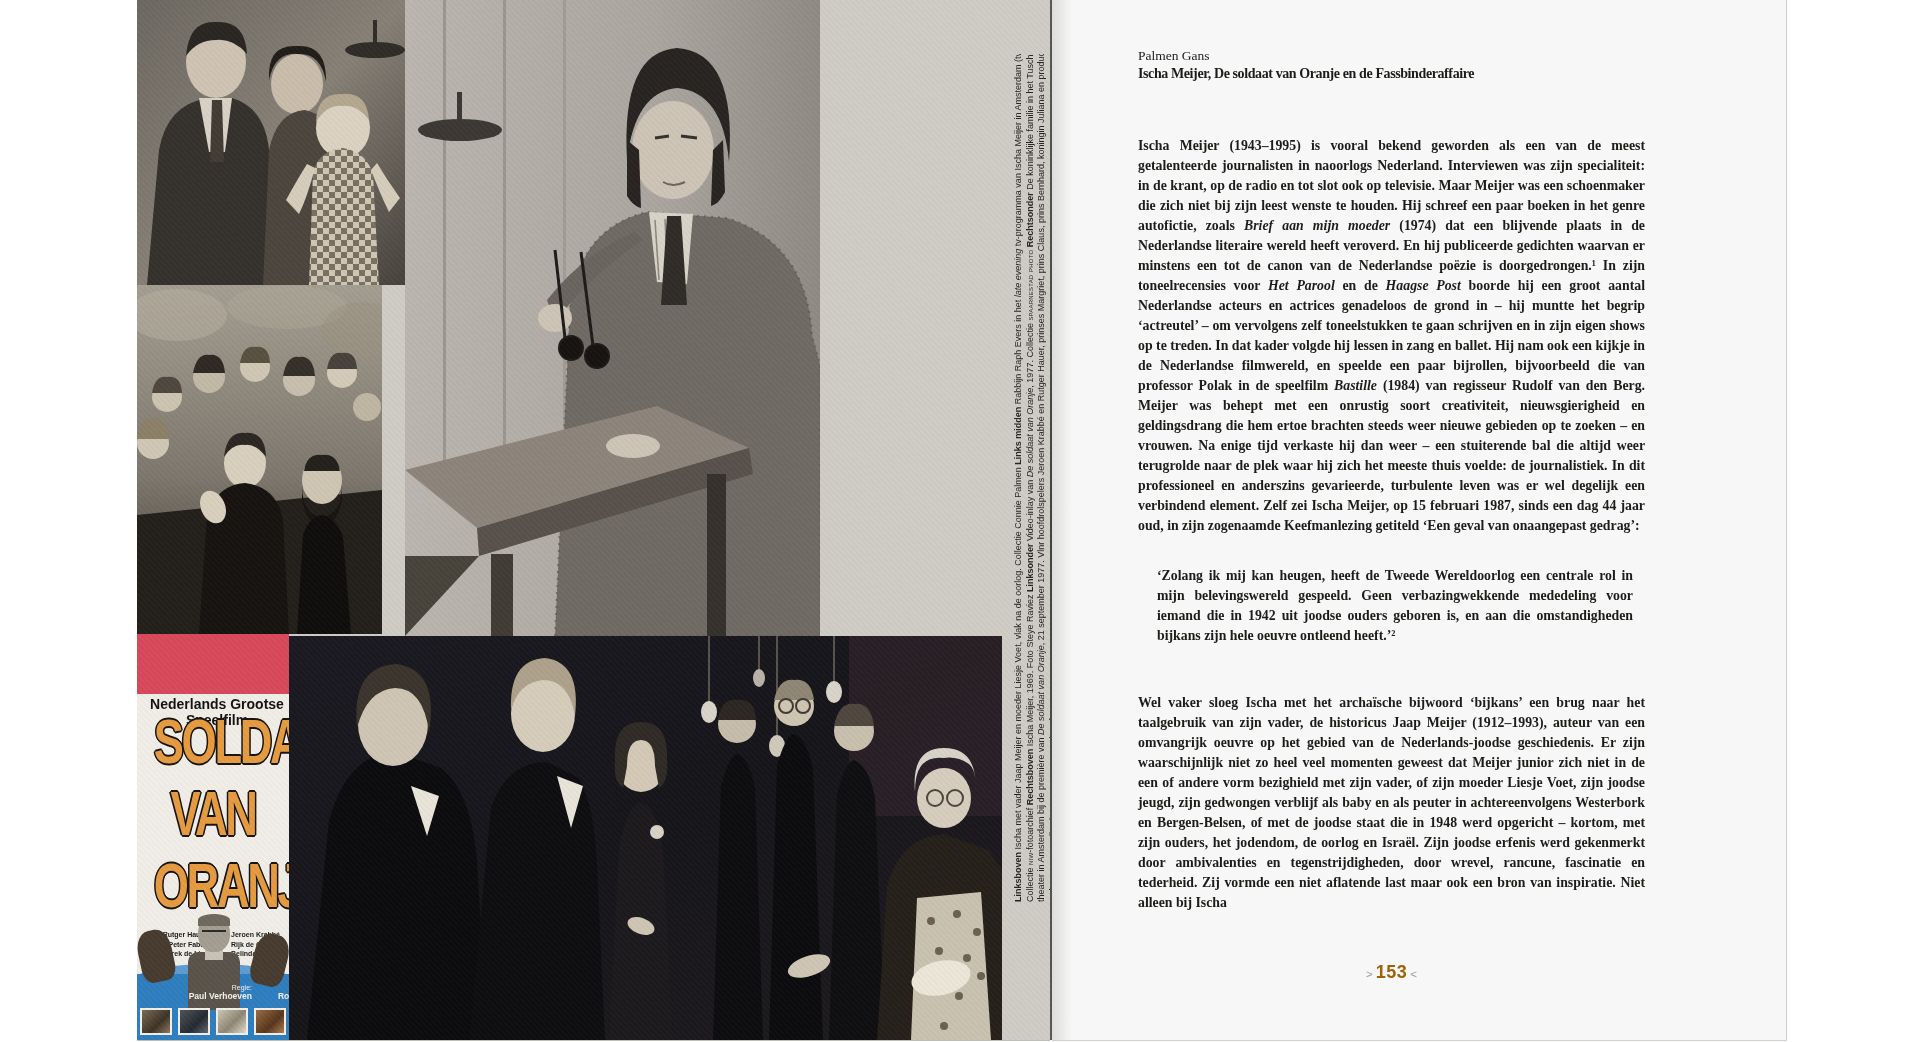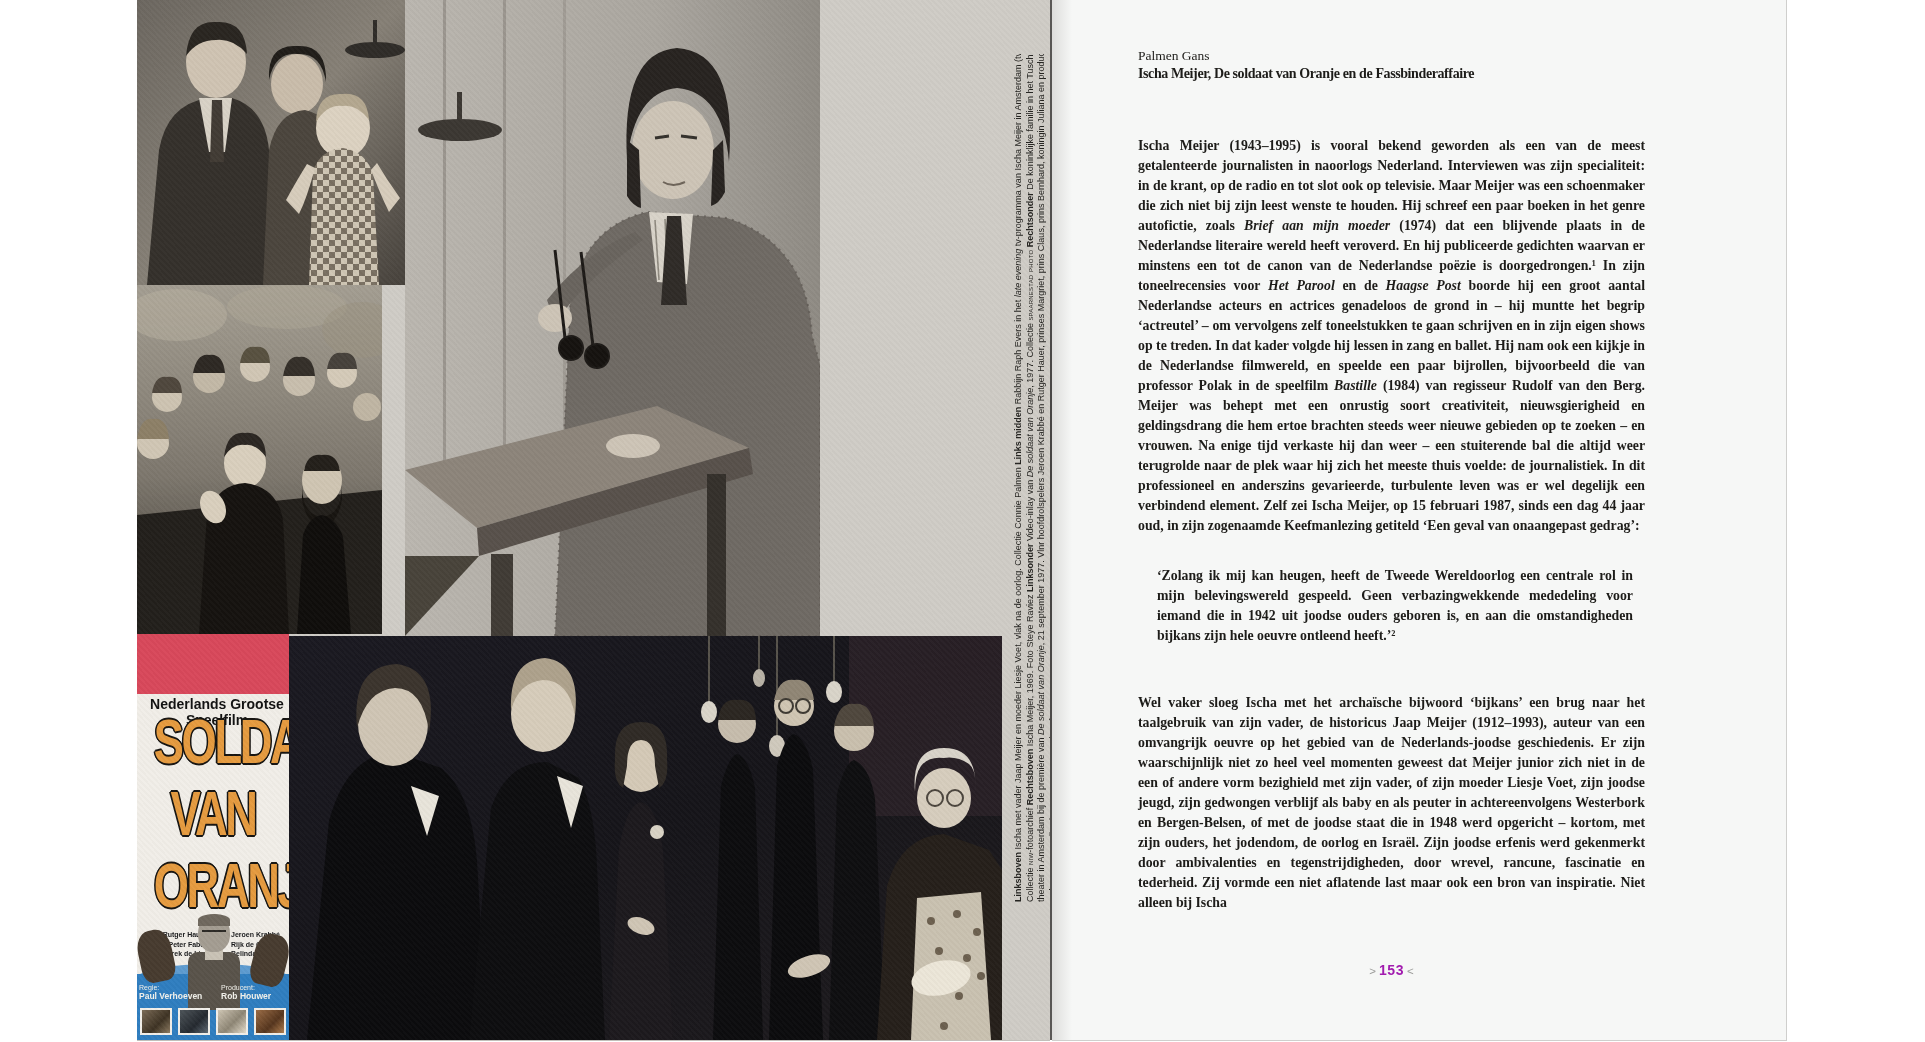--- a/index.html
+++ b/index.html
@@ -25,21 +25,21 @@
   .poster .big{position:absolute;left:0;width:152px;text-align:center;font-weight:700;
           font-size:58px;line-height:66px;letter-spacing:-3px;color:var(--poster_orange,#e59a3e);
           transform:scale(.78,1.08);transform-origin:center top;
           text-shadow:2px 0 #151310,-2px 0 #151310,0 2px #151310,0 -2px #151310,1px 1px #151310,-1px -1px #151310,1px -1px #151310,-1px 1px #151310;}
   .poster .t1{top:72px;} .poster .t2{top:144px;} .poster .t3{top:216px;}
   .poster .blueband{position:absolute;left:0;top:340px;width:152px;height:66px;background:var(--poster_blue,#2e7dbf);}
   .poster .skytop{position:absolute;left:0;top:330px;width:152px;height:14px;background:#5d9bd0;border-radius:50% 50% 0 0/100% 100% 0 0;}
   .cast{position:absolute;top:296px;font-size:7px;line-height:9.5px;font-weight:bold;color:#17181a;}
   .cast.cl{left:6px;width:64px;text-align:right;}
   .cast.cr{left:94px;width:56px;text-align:left;}
-  .credit{position:absolute;font-size:7px;line-height:9px;color:#f3f2ec;text-align:left;}
+  .credit{position:absolute;font-size:7px;line-height:9px;color:#f3f2ec;text-align:right;margin-left:41px;}
   .credit .nm{font-size:8.5px;font-weight:bold;display:block;}
   .cred-l{left:2px;top:349px;width:72px;}
   .cred-r{left:84px;top:349px;width:66px;}
   .wave-hand{position:absolute;width:34px;height:52px;background:#463a2e;border-radius:40% 40% 30% 30%;}
   .wh-l{left:2px;top:296px;transform:rotate(-12deg);}
   .wh-r{left:116px;top:300px;transform:rotate(14deg);}
   .center-man{position:absolute;left:49px;top:280px;width:56px;height:96px;}
   .center-man .coat{position:absolute;left:2px;top:38px;width:52px;height:58px;background:#585249;border-radius:10px 10px 0 0;}
   .center-man .neck{position:absolute;left:19px;top:34px;width:18px;height:12px;background:#c9c2b5;}
   .center-man .head{position:absolute;left:12px;top:0;width:32px;height:38px;background:#a39c91;border-radius:50% 50% 45% 45%;}
@@ -64,21 +64,21 @@
               background:linear-gradient(90deg,#dddddb,rgba(246,247,246,0));}
   .col{position:absolute;left:86px;width:507px;}
   .author{top:48px;font-size:13.5px;}
   .title{top:66px;font-size:14px;font-weight:bold;letter-spacing:-.4px;white-space:nowrap;}
   .subtitle{top:94px;font-size:13.5px;font-style:italic;}
   .bodytext{font-size:13.8px;line-height:20px;text-align:justify;font-weight:bold;}
   .p1{top:136px;}
   .quote{top:566px;padding-left:19px;width:476px;box-sizing:content-box;}
   .p2{top:693px;}
   .folio{top:962px;text-align:center;font-family:"Liberation Sans", sans-serif;font-size:11.5px;color:#9b9b99;}
-  .folio .num{font-weight:bold;color:#a21caf;font-size:14px;letter-spacing:.5px;padding:0 3px;}
+  .folio .num{font-weight:bold;color:#a16207;font-size:18px;letter-spacing:.5px;padding:0 3px;}
   
   .ri{font-style:italic;} .rb{font-weight:bold;} .rsc{font-variant:small-caps;letter-spacing:.2px;}
 </style>
 </head>
 <body>
 
 <div class="stage">
 
   <div class="left-page">
 

